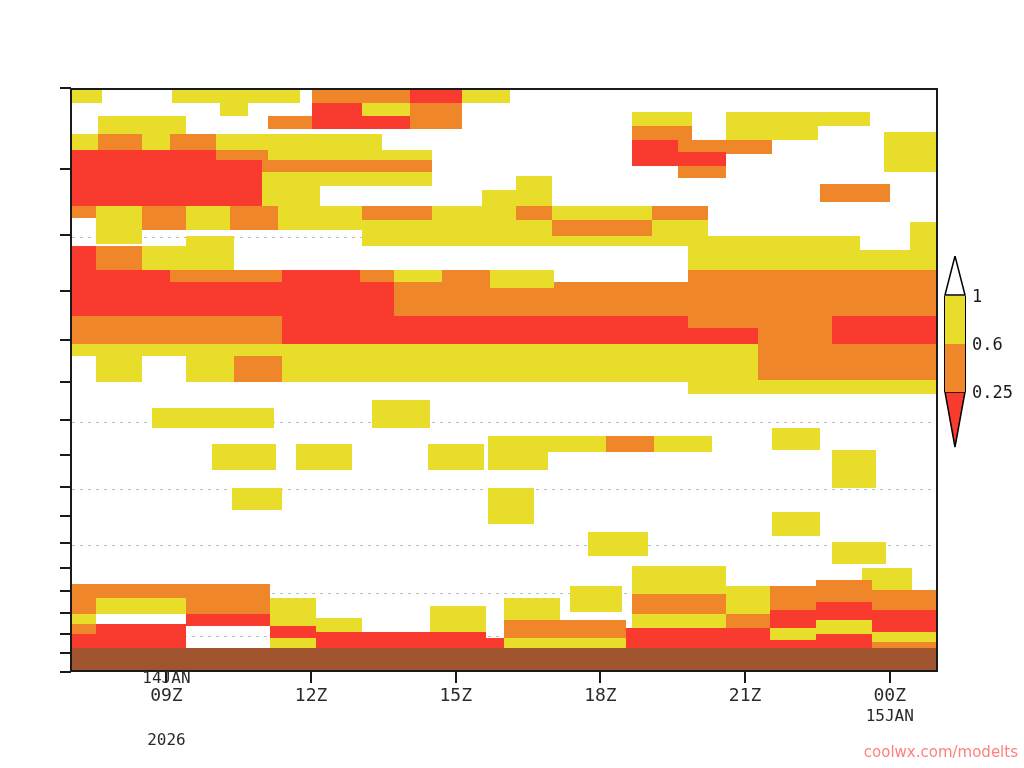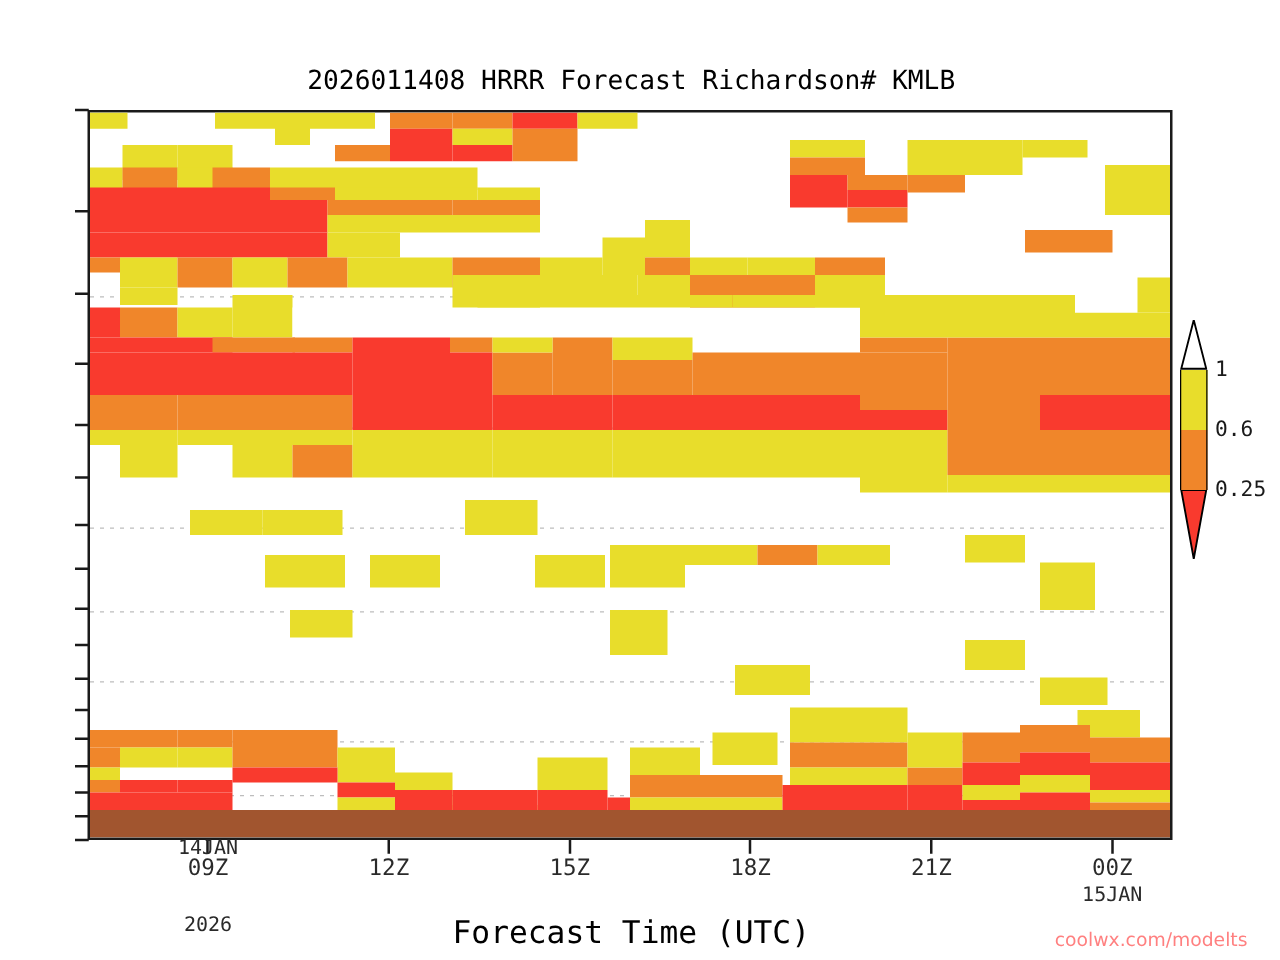--- a/index.html
+++ b/index.html
@@ -86,21 +86,21 @@
     left: 0; top: 731px; width: 1010px;
     text-align: center;
     font-family: "DejaVu Sans Mono", monospace;
     font-size: 25px;
     color: #000;
     white-space: nowrap;
   }
 
   .watermark {
     position: absolute;
-    right: 26px; top: 743px;
+    right: 6px; top: 743px;
     font-family: "DejaVu Sans", sans-serif;
     font-size: 15px;
     color: #ff8080;
     white-space: nowrap;
   }
 
   
   #colorbar { position: absolute; left: 944px; top: 296px; width: 22px; height: 186px; }
   .cb-seg { position: absolute; left: 0; width: 22px; border: 1.5px solid #000; border-top: none; border-bottom: none; }
   .cb-arrow { position: absolute; left: 0; width: 22px; height: 40px; }
@@ -112,21 +112,20 @@
     color: #1a1a1a;
     white-space: nowrap;
     transform: translateY(-50%);
   }
 </style>
 </head>
 <body>
 
 <div id="stage">
 
-  <div class="chart-title">2026011408 HRRR Forecast Richardson# KMLB</div>
 
   <div id="plot">
     <div id="gridlines">
         <div class="gridline" style="top: 147.127px;"></div>
         <div class="gridline" style="top: 251.515px;"></div>
         <div class="gridline" style="top: 332.485px;"></div>
         <div class="gridline" style="top: 398.642px;"></div>
         <div class="gridline" style="top: 454.577px;"></div>
         <div class="gridline" style="top: 503.03px;"></div>
         <div class="gridline" style="top: 545.769px;"></div>
@@ -362,21 +361,20 @@
       <div class="xtick-label" style="left: 455.778px;">15Z</div>
       <div class="xtick-mark" style="left: 599.444px;"></div>
       <div class="xtick-label" style="left: 600.444px;">18Z</div>
       <div class="xtick-mark" style="left: 744.111px;"></div>
       <div class="xtick-label" style="left: 745.111px;">21Z</div>
       <div class="xtick-mark" style="left: 888.778px;"></div>
       <div class="xtick-label" style="left: 889.778px;">00Z</div>
       <div class="xtick-sub" style="left: 889.778px; top: 706px;">15JAN</div>
     </div>
 
-  <div class="xaxis-title">Forecast Time (UTC)</div>
 
   <div id="colorbar">
       <div class="cb-arrow" style="top: -40px;"><svg width="22" height="40" viewBox="0 0 22 40">
           <polygon points="11,0 21,39 1,39" fill="#ffffff" stroke="#000" stroke-width="1.5"></polygon>
         </svg></div>
       <div class="cb-seg" style="top: 0px; height: 48px; background: rgb(232, 221, 43);"></div>
       <div class="cb-seg" style="top: 48px; height: 48px; background: rgb(240, 134, 42);"></div>
       <div class="cb-arrow" style="top: 96px;"><svg width="22" height="56" viewBox="0 0 22 56">
           <polygon points="1,0 21,0 11,55" fill="#f93a2e" stroke="#000" stroke-width="1.5"></polygon>
         </svg></div>

